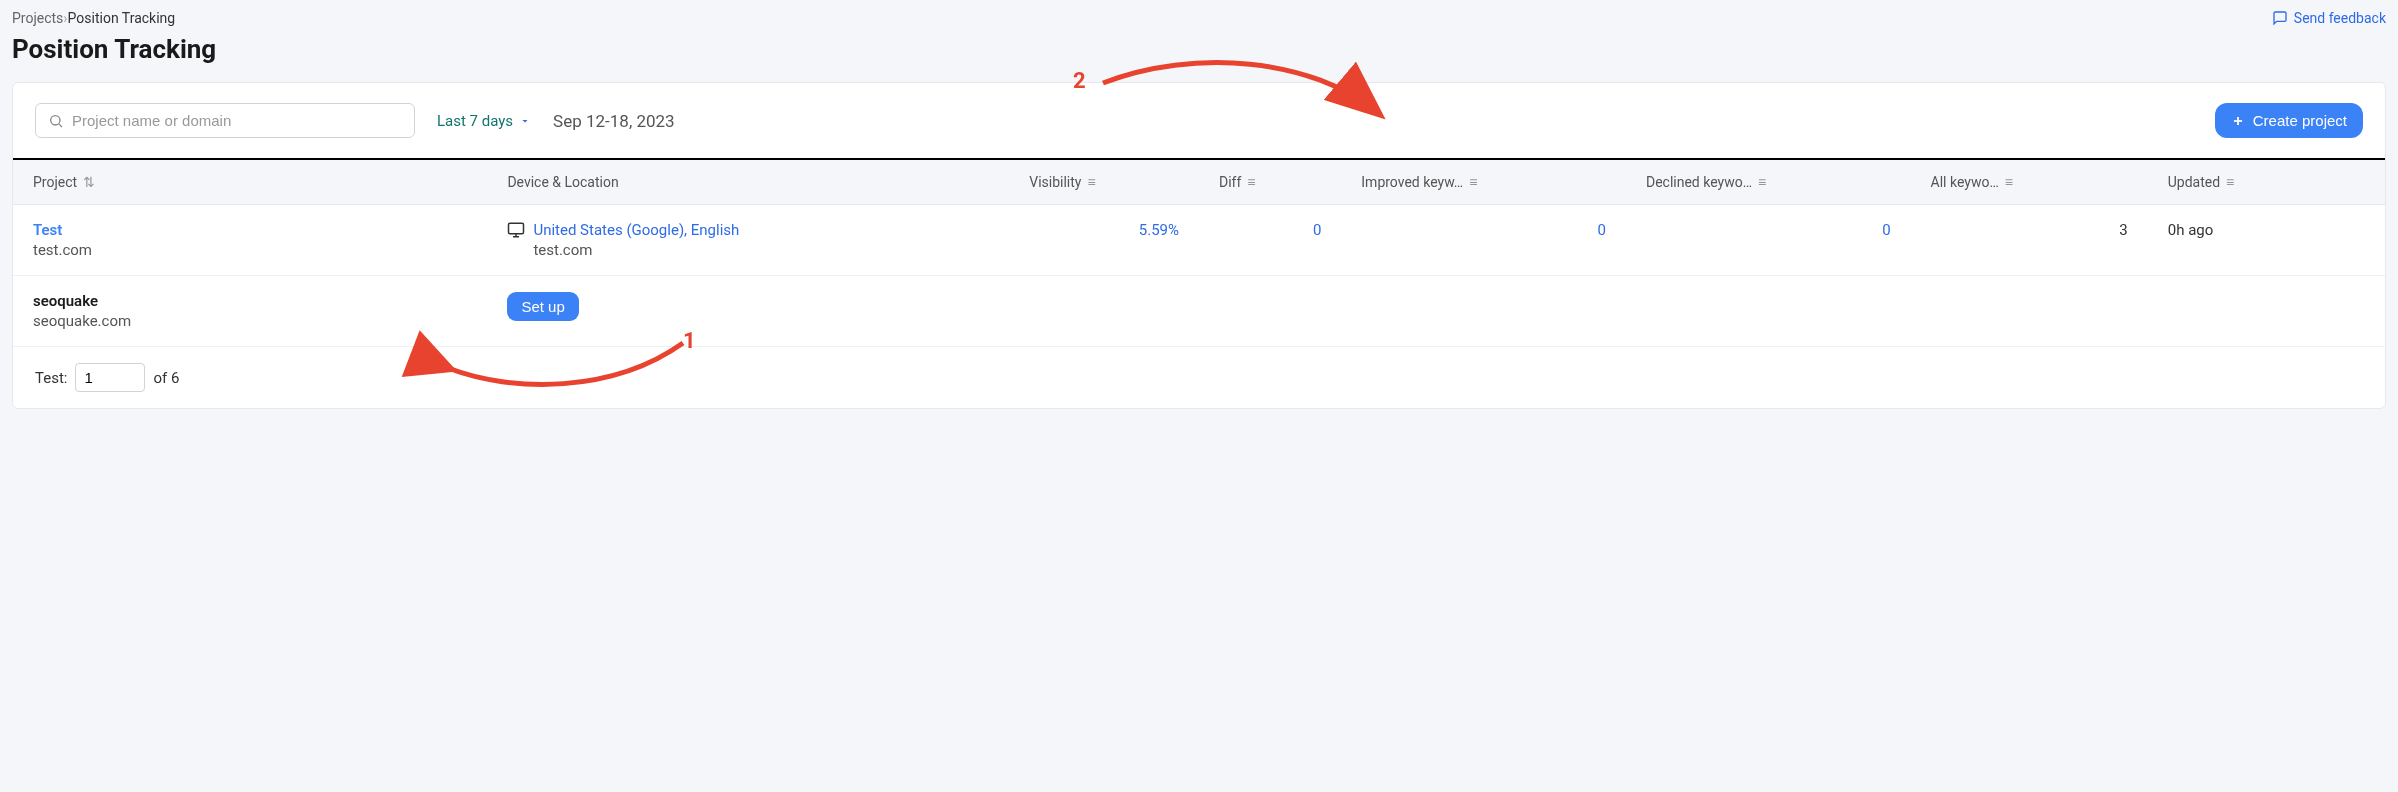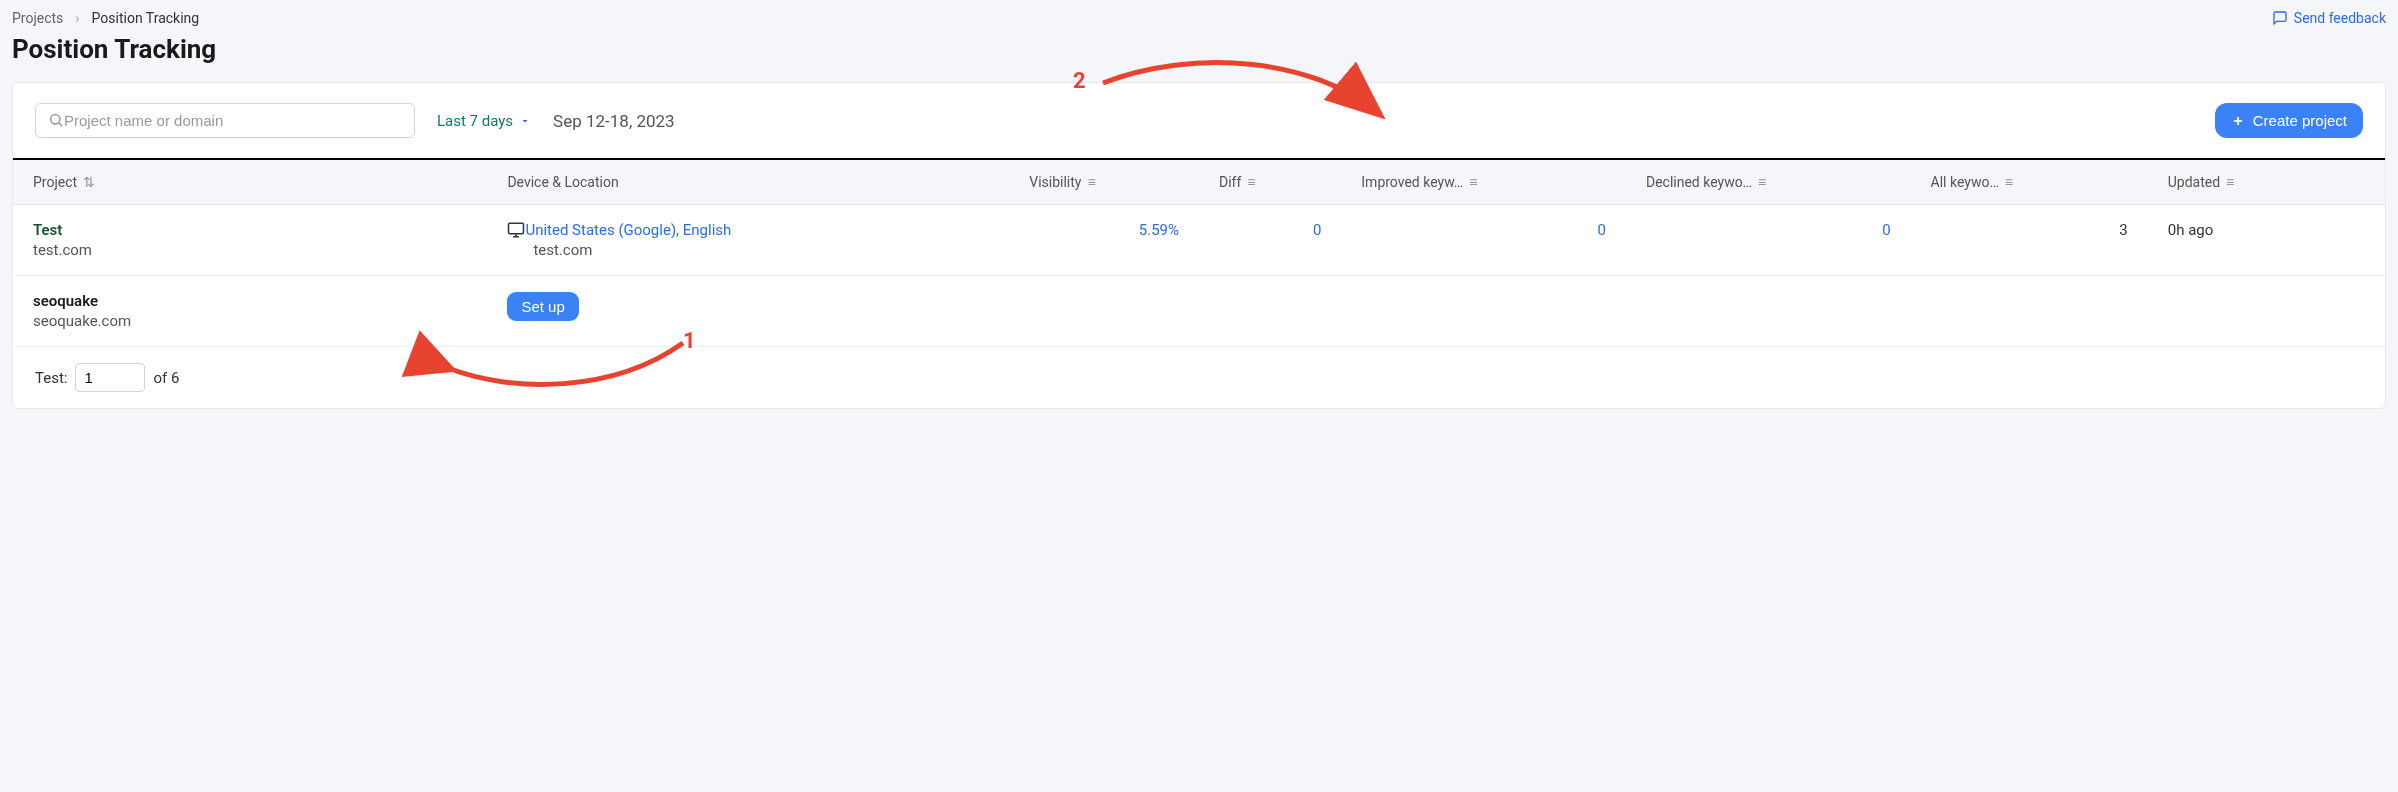--- a/index.html
+++ b/index.html
@@ -14,21 +14,20 @@
   padding: 10px 12px;
 }
 .topbar {
   display: flex;
   justify-content: space-between;
   align-items: flex-start;
 }
 .breadcrumb {
   display: flex;
   align-items: center;
-  gap: 12px;
   font-size: 14px;
   color: #666;
   margin-bottom: 8px;
 }
 .breadcrumb .chev {
   color: #aaa;
 }
 .breadcrumb .current {
   color: #333;
 }
@@ -54,21 +53,22 @@
   position: relative;
 }
 .toolbar {
   display: flex;
   align-items: center;
   padding: 20px 22px;
   gap: 22px;
 }
 .search-box {
   display: flex;
-  align-items: flex-start;
+  align-items: center;
+  gap: 8px;
   border: 1px solid #d0d3da;
   border-radius: 6px;
   padding: 8px 12px;
   width: 380px;
 }
 .search-box input {
   border: none;
   outline: none;
   font-size: 15px;
   flex: 1;
@@ -130,24 +130,24 @@
   margin-left: 6px;
   opacity: 0.6;
 }
 table.data tbody td {
   padding: 16px 20px;
   border-bottom: 1px solid #eef0f4;
   font-size: 15px;
   vertical-align: top;
 }
 .th-right, .td-right { text-align: right; }
-.proj-name { font-weight: 600; color: #14532d; }
+.proj-name { font-weight: 600; color: #3b82f6; }
 .proj-name.plain { color: #1a1a1a; }
 .proj-domain { color: #555; margin-top: 2px; }
-.device-row { display: flex; align-items: center; }
+.device-row { display: flex; align-items: center; gap: 8px; }
 .device-loc { color: #2e6be6; }
 .device-domain { color: #555; margin-left: 26px; margin-top: 2px; }
 .num-link { color: #2e6be6; }
 .pagination {
   padding: 16px 22px;
   display: flex;
   align-items: center;
   gap: 8px;
   font-size: 15px;
   color: #333;

